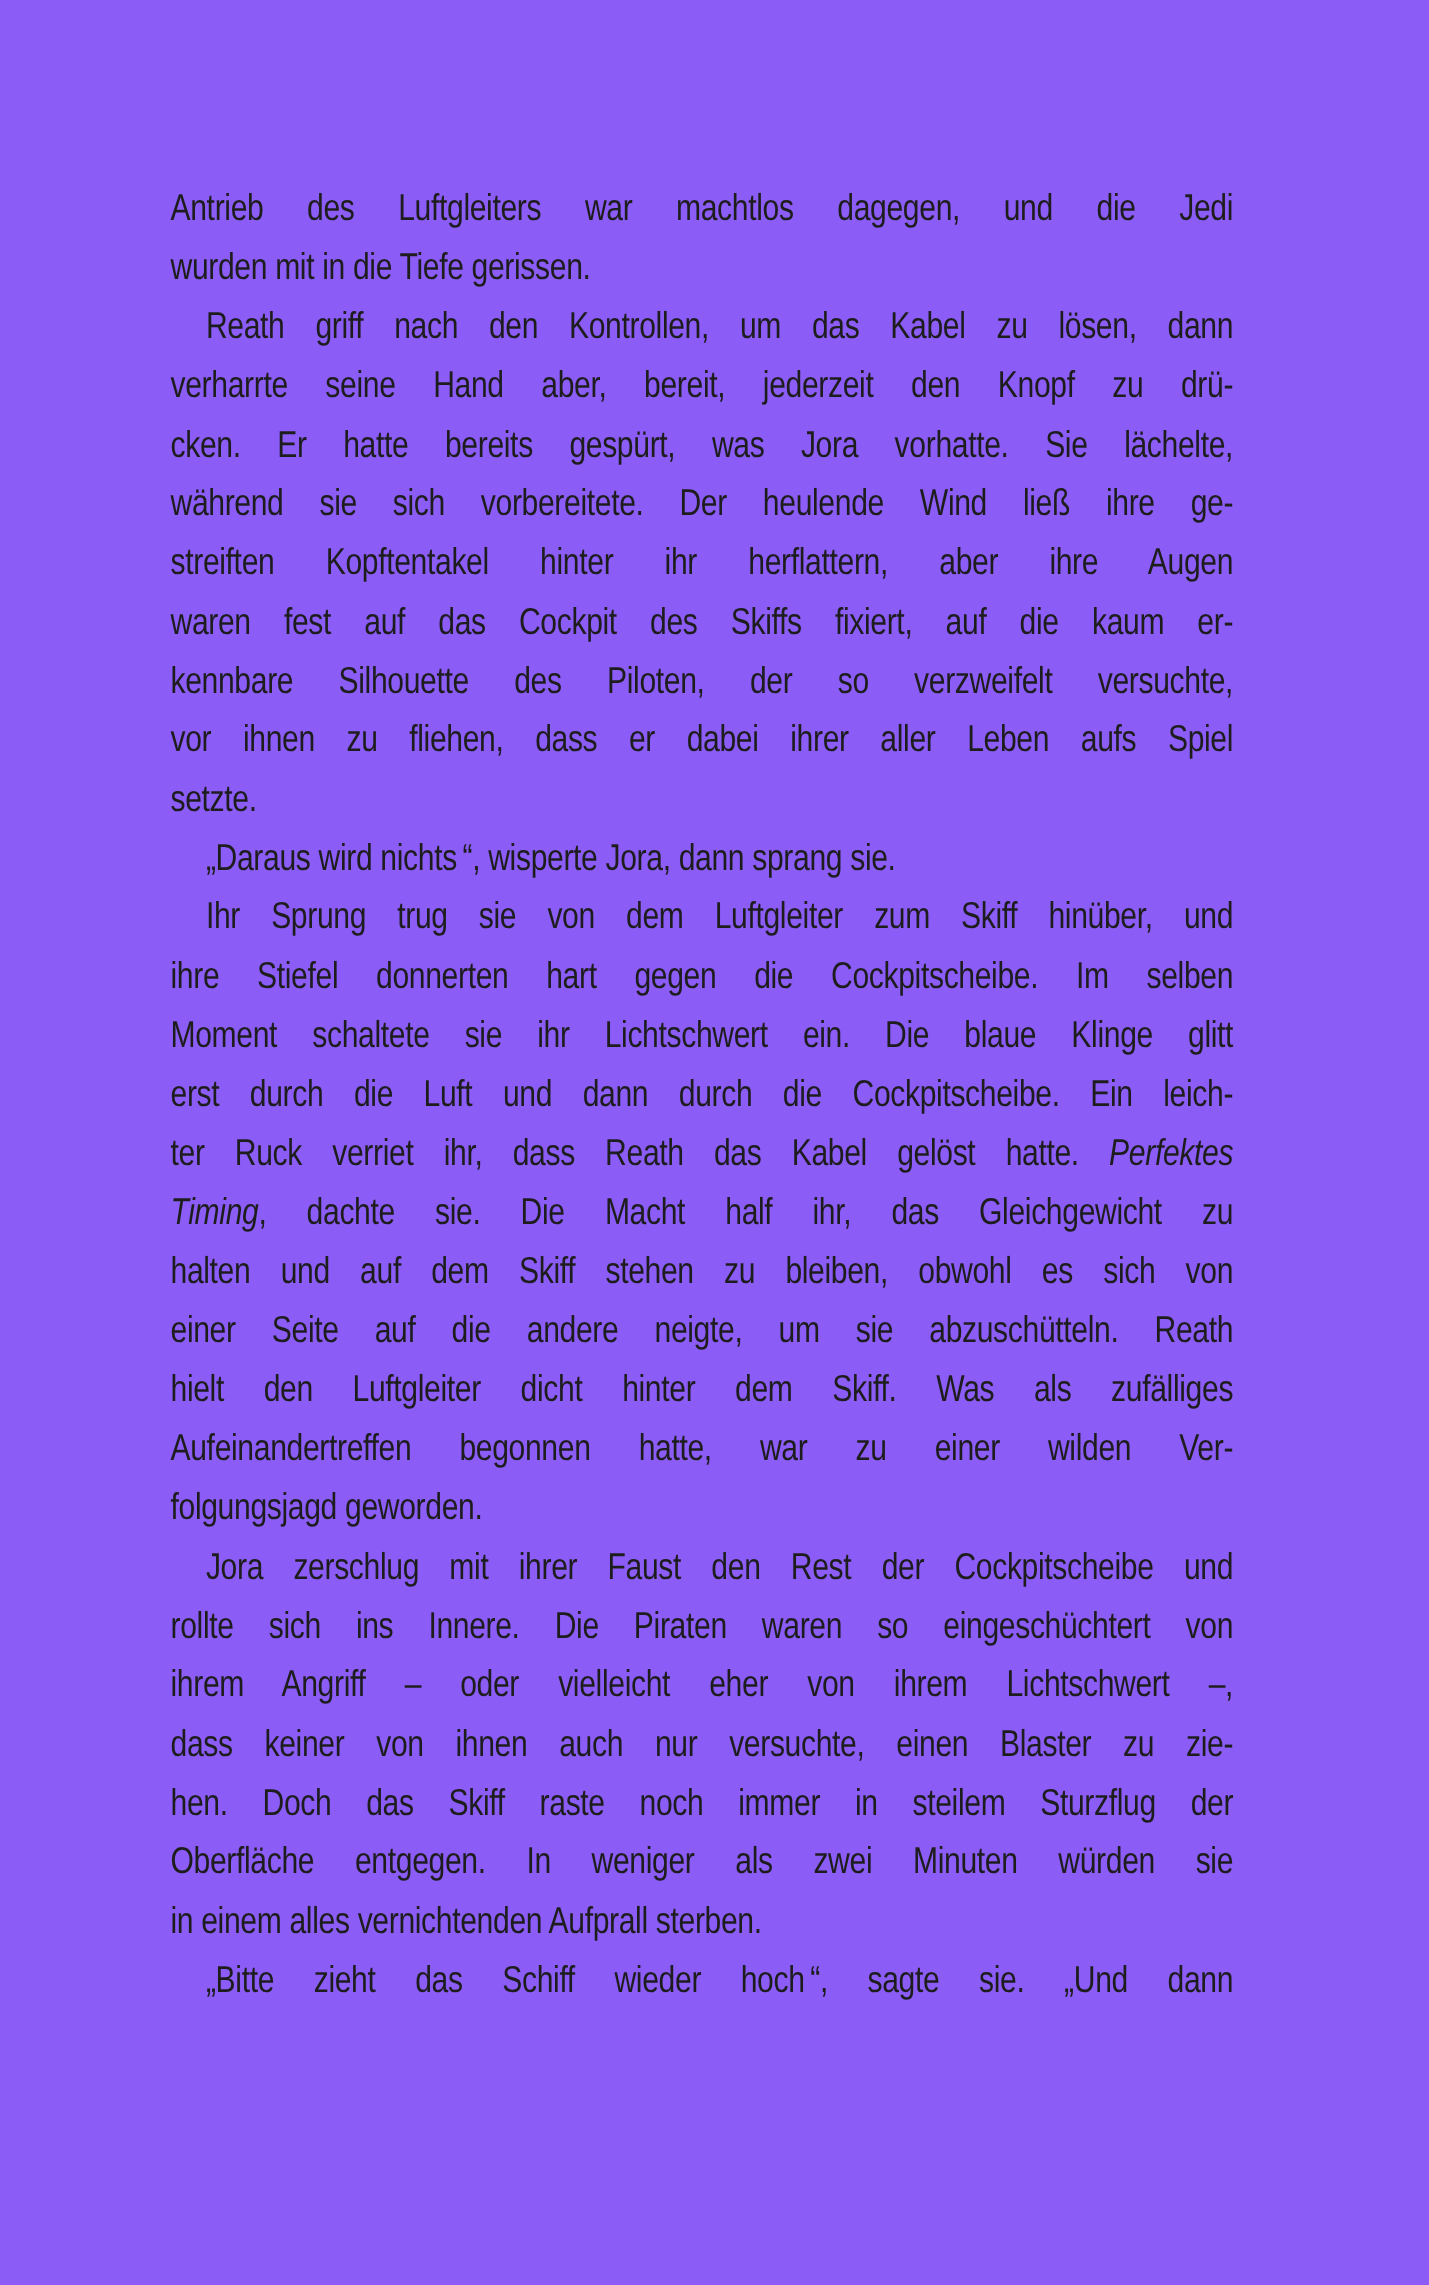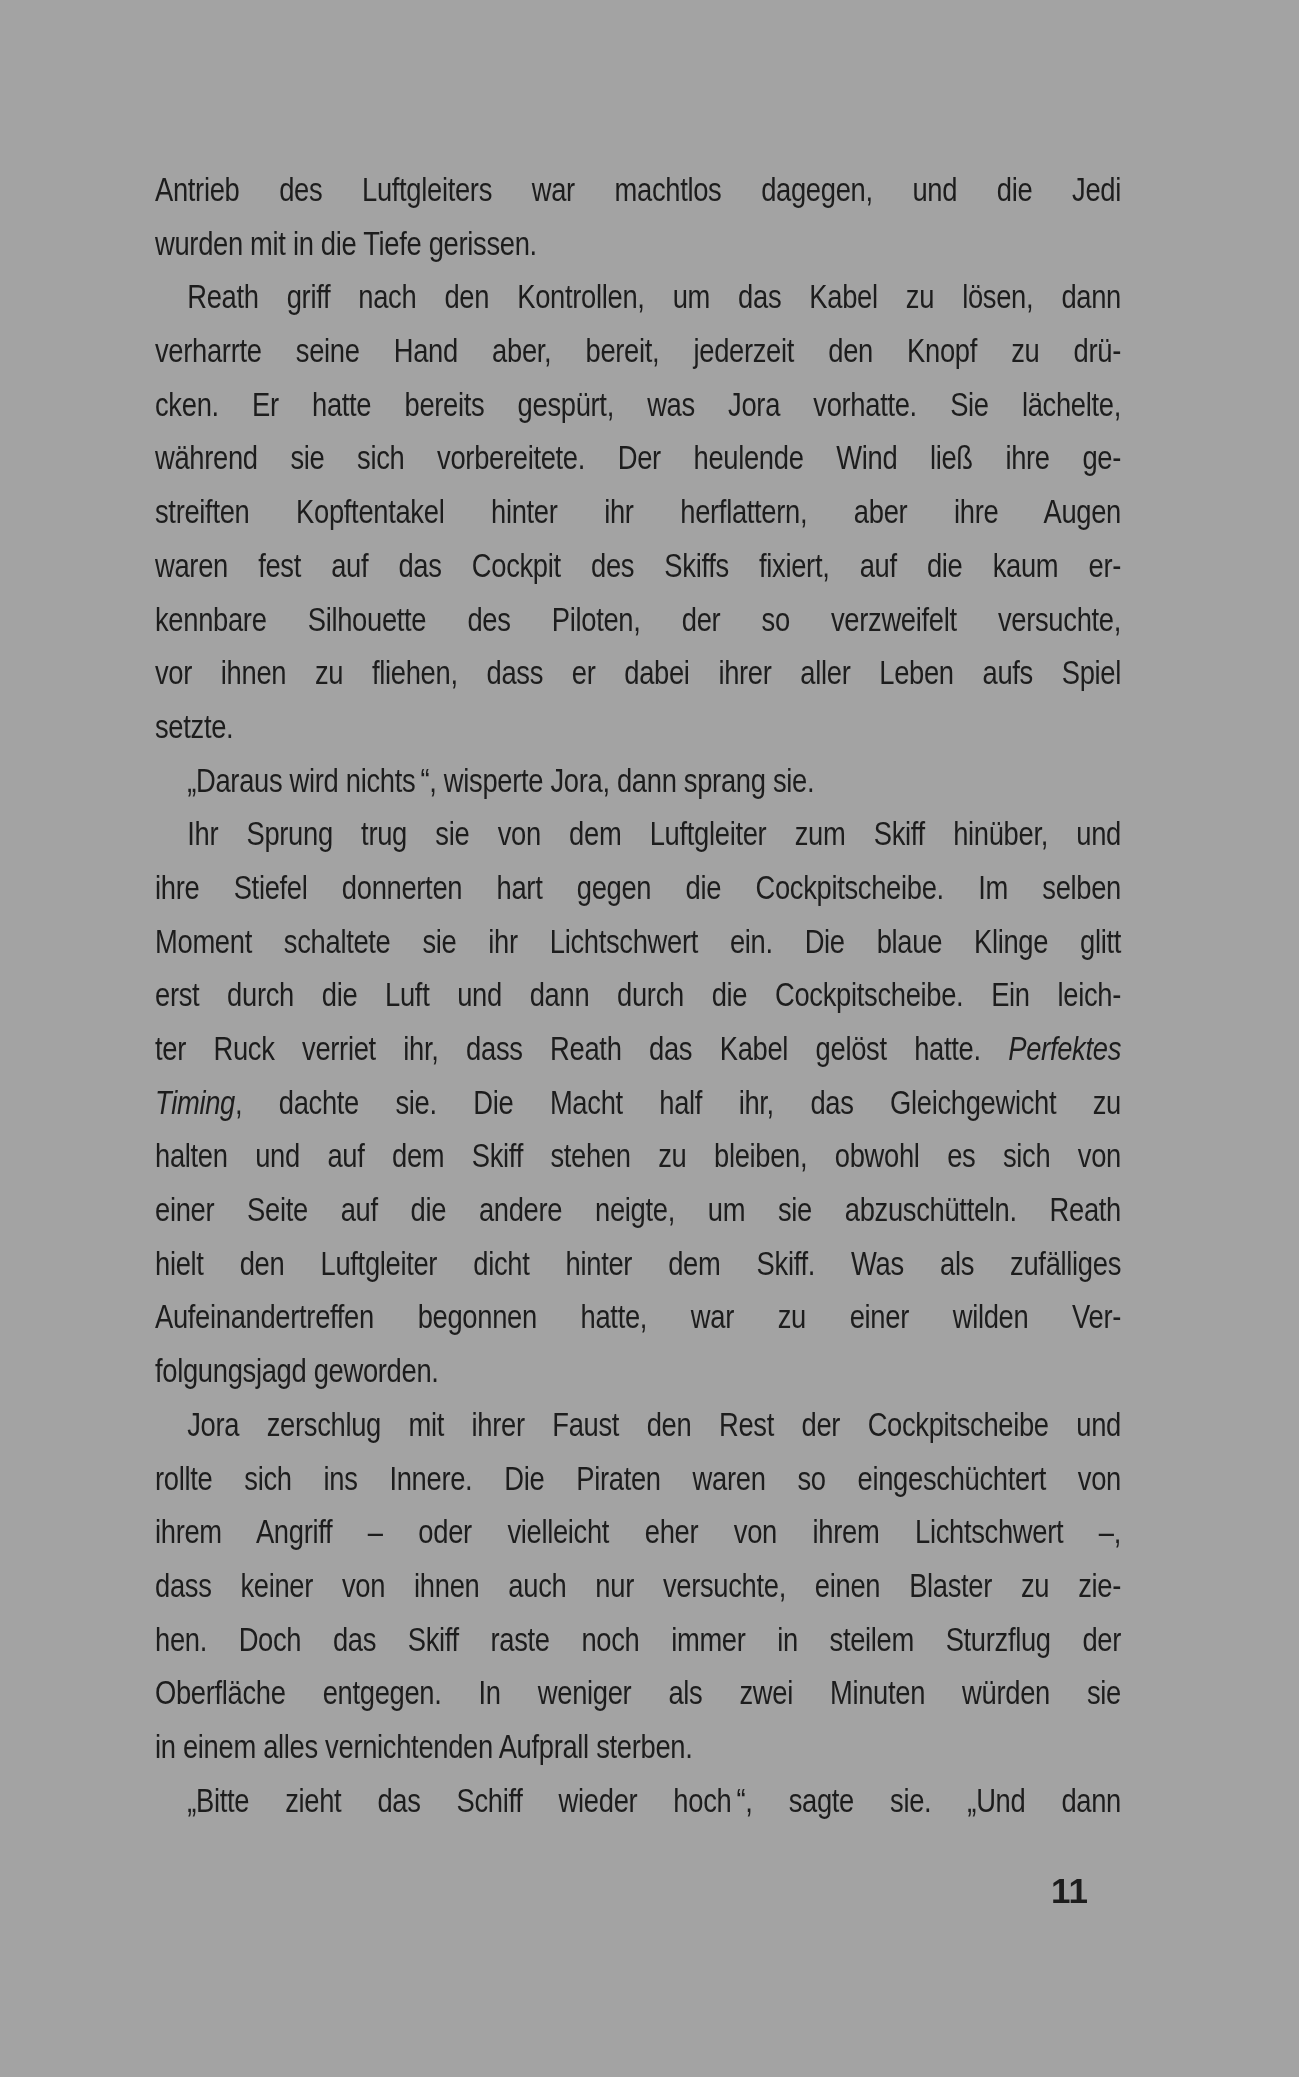--- a/index.html
+++ b/index.html
@@ -10,21 +10,21 @@
   body {
     width: 1299px;
     height: 2077px;
     position: relative;
     overflow: hidden;
     font-family: "Liberation Sans", sans-serif;
   }
   .page {
     position: absolute;
     inset: 0;
-    background: #a3a3a3;
+    background: #8b5cf6;
   }
   
   .text-block {
     position: absolute;
     left: 155px;
     top: 163px;
     width: 1200px;
     transform: scaleX(0.805);
     transform-origin: 0 0;
   }
@@ -91,14 +91,13 @@
       <div class="line end"><span>folgungsjagd geworden.</span></div>
       <div class="line indent"><span>Jora zerschlug mit ihrer Faust den Rest der Cockpitscheibe und</span></div>
       <div class="line"><span>rollte sich ins Innere. Die Piraten waren so eingeschüchtert von</span></div>
       <div class="line"><span>ihrem Angriff – oder vielleicht eher von ihrem Lichtschwert –,</span></div>
       <div class="line"><span>dass keiner von ihnen auch nur versuchte, einen Blaster zu zie-</span></div>
       <div class="line"><span>hen. Doch das Skiff raste noch immer in steilem Sturzflug der</span></div>
       <div class="line"><span>Oberfläche entgegen. In weniger als zwei Minuten würden sie</span></div>
       <div class="line end"><span>in einem alles vernichtenden Aufprall sterben.</span></div>
       <div class="line indent"><span>„Bitte zieht das Schiff wieder hoch “, sagte sie. „Und dann</span></div>
     </div>
-  <div class="page-number">11</div>
 </div>
 
 </body></html>

